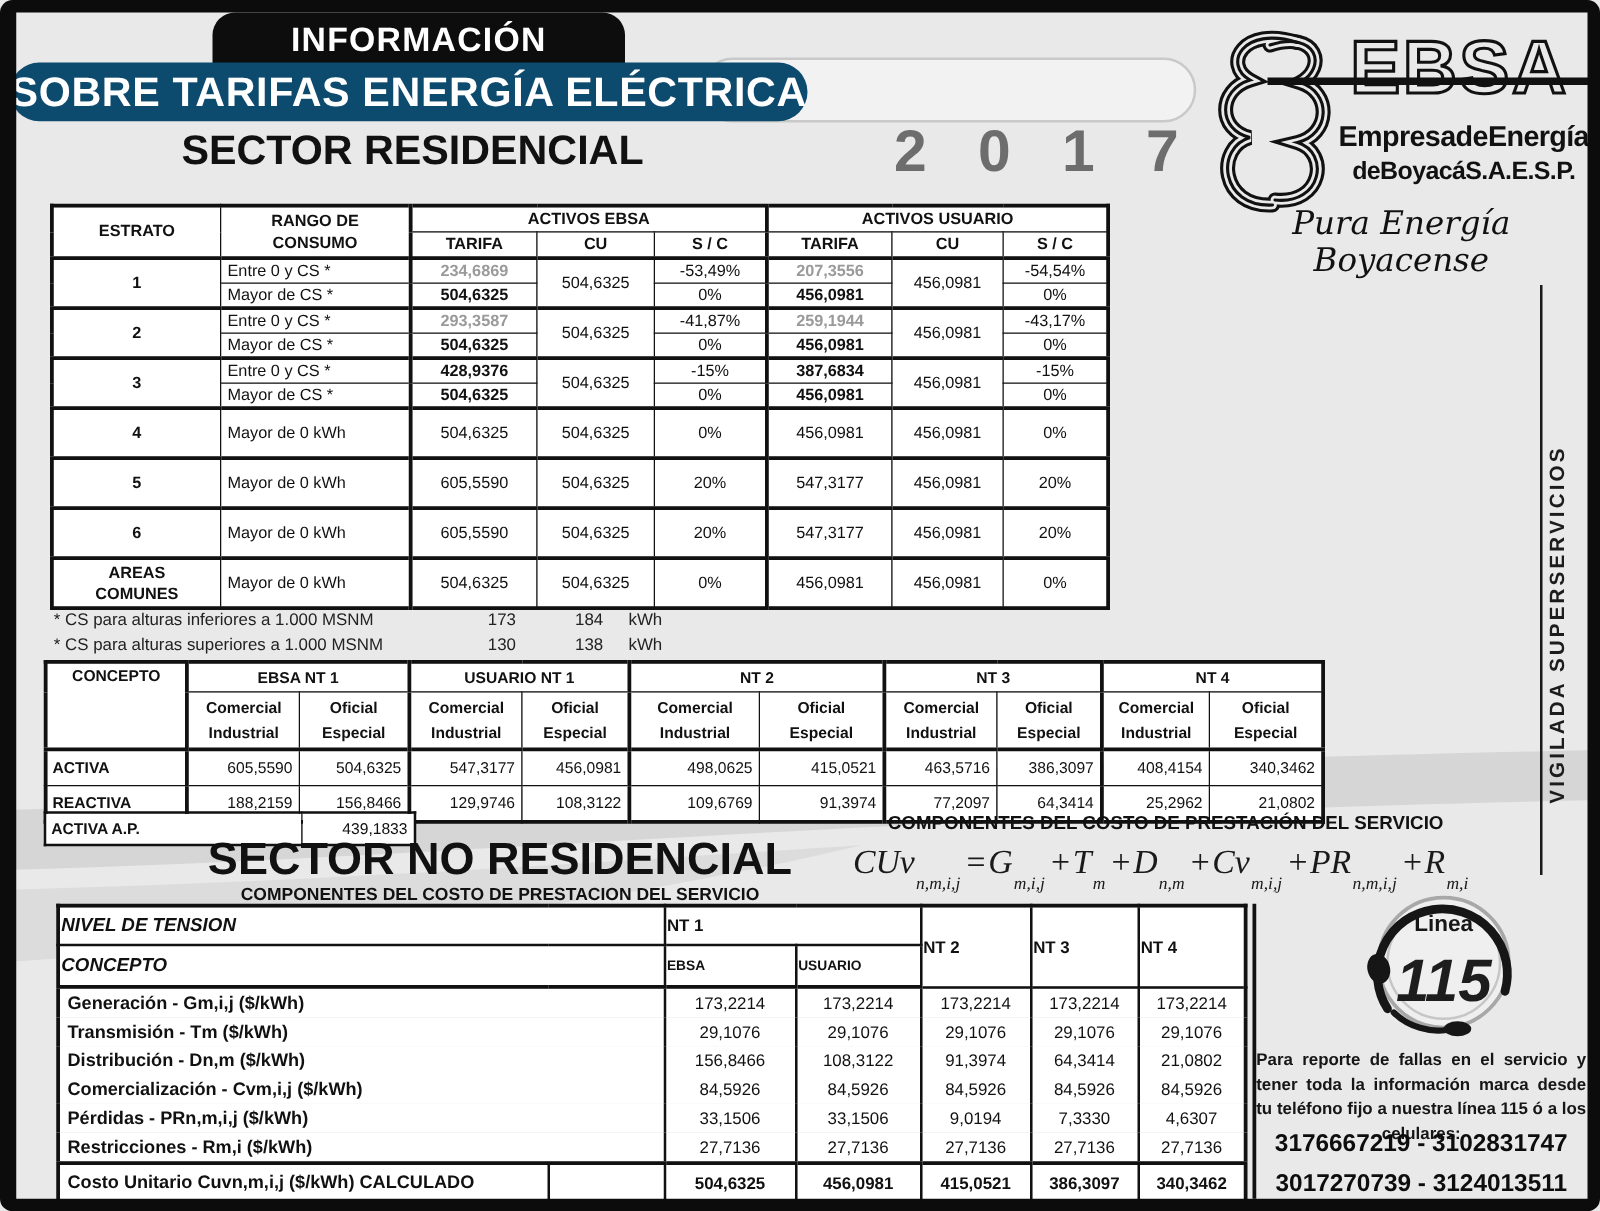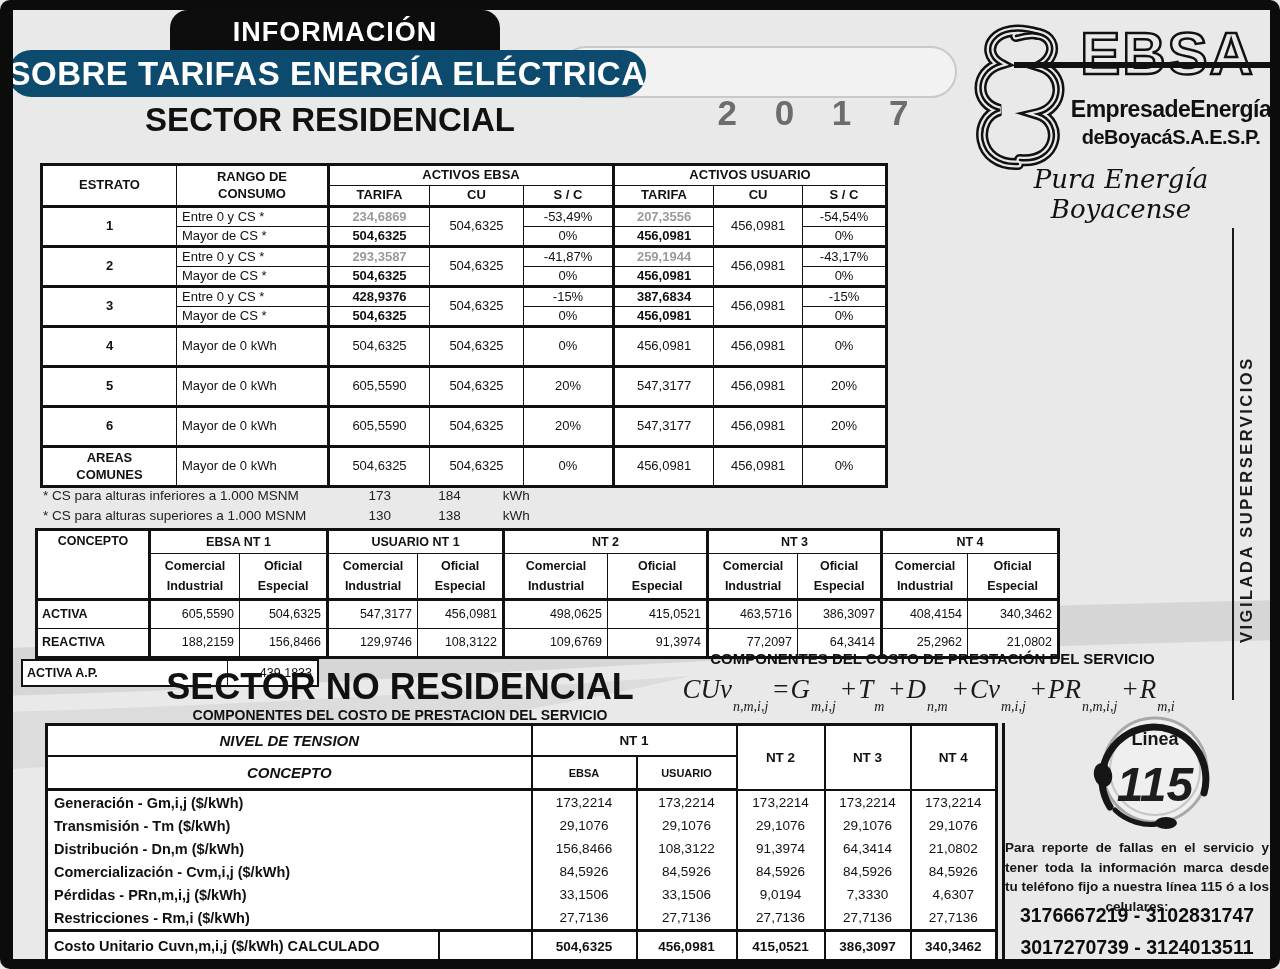--- a/index.html
+++ b/index.html
@@ -10,21 +10,21 @@
   .frame{position:absolute;inset:0;border:10px solid #0c0c0c;border-left-width:13px;border-radius:10px;z-index:40;pointer-events:none;}
   
   #swoosh{position:absolute;inset:0;z-index:0;}
   
   .tab-info{left:170px;top:10px;width:330px;height:44px;background:#0d0d0d;border-radius:18px 18px 0 0;
             color:#fff;font-size:27px;font-weight:800;text-align:center;line-height:44px;letter-spacing:1px;z-index:2;}
   .pill-julio{left:560px;top:46px;width:393px;height:48px;background:#f2f2f2;border:2px solid #c9c9c9;border-radius:26px;z-index:1;}
   .banner-gray{left:8px;top:50px;width:638px;height:47px;background:#0c4a6e;border-radius:24px;z-index:3;
                color:#fff;font-size:33px;font-weight:800;text-align:center;line-height:47px;letter-spacing:0.5px;}
   .julio{left:690px;top:50px;width:260px;text-align:center;font-size:34px;font-weight:800;letter-spacing:3px;z-index:2;}
-  .year{left:690px;top:93px;width:260px;text-align:center;font-size:35px;font-weight:700;color:#6d6d6d;letter-spacing:14px;z-index:2;}
+  .year{left:706px;top:93px;width:260px;text-align:center;font-size:47px;font-weight:700;color:#6d6d6d;letter-spacing:14px;z-index:2;}
   
   .logo-glyph{left:966px;top:18px;width:100px;height:160px;z-index:2;}
   .logo-word{left:1060px;top:24px;width:215px;text-align:center;font-size:60px;font-weight:800;letter-spacing:2px;
              color:#e9e9e9;-webkit-text-stroke:2.5px #111;z-index:2;line-height:1;}
   .logo-strike{left:1014px;top:62px;width:260px;height:6px;background:#111;z-index:3;}
   .logo-line1{left:1068px;top:96px;width:206px;text-align:center;font-size:23px;font-weight:700;z-index:2;letter-spacing:-0.5px;}
   .logo-line2{left:1068px;top:126px;width:206px;text-align:center;font-size:20px;font-weight:700;z-index:2;letter-spacing:-0.5px;}
   .logo-slogan{left:968px;top:164px;width:306px;text-align:center;font-family:"DejaVu Serif",serif;font-style:italic;
                font-size:26px;font-weight:500;z-index:2;}
   
@@ -50,41 +50,41 @@
   .t1 td.est{font-weight:700;}
   .t1 td.rng{text-align:left;padding-left:5px;}
   .t1 tr.sub td{height:18px;}
   .t1 tr.single td{height:37px;}
   .t1 .b{font-weight:700;}
   .t1 .mut{font-weight:700;color:#9a9a9a;}
   .wrap{display:block;width:84px;margin:0 auto;line-height:1.3;}
   
   .footnotes{left:43px;top:486px;z-index:2;font-size:13.5px;line-height:20px;color:#222;}
   .fn-label{display:inline-block;width:300px;}
-  .fn-num{display:inline-block;width:66px;text-align:center;}
+  .fn-num{display:inline-block;width:66px;text-align:right;}
   .fn-unit{display:inline-block;width:60px;text-align:center;}
   
   .t2{left:35px;top:528px;width:1022px;font-size:12.5px;border:3px solid #111;}
   .t2 th,.t2 td{border:1.5px solid #111;line-height:1.2;}
   .t2 th{font-weight:700;text-align:center;}
   .t2 .gb{border-left:3px solid #111 !important;}
   .t2 tr.g1 th{height:20px;}
   .t2 tr.g2 th{height:42px;}
   .t2 tr.g2 span{display:block;line-height:1.6;}
   .t2 th.cz{vertical-align:top;padding-top:3px;}
   .t2 tbody td{height:25px;text-align:right;padding-right:5px;}
   .t2 tbody tr:first-child td{border-top:3px solid #111;}
   .t2 td.lab{text-align:left;font-weight:700;padding-left:4px;}
-  .tap{left:21px;top:649px;width:296px;font-size:12.5px;border:2.5px solid #111;margin-top:10px;}
+  .tap{left:35px;top:649px;width:296px;font-size:12.5px;border:2.5px solid #111;}
   .tap td{border:1.5px solid #111;height:22px;}
   .tap td.lab{font-weight:700;padding-left:4px;}
   .tap td.num{text-align:right;padding-right:5px;}
   
   .t3{left:45px;top:723px;width:950px;font-size:13.5px;border:3px solid #111;}
-  .t3 th{border:2px solid #111;text-align:center;}
+  .t3 th{border:2px solid #111;text-align:left;}
   .t3 tr.h1 th{height:27px;}
   .t3 tr.h2 th{height:29px;border-bottom:3px solid #111;}
   .t3 .ital{font-style:italic;font-size:15px;font-weight:700;}
   .t3 .small{font-size:11px;font-weight:700;}
   .t3 td{border-left:2px solid #111;border-right:2px solid #111;border-top:none;border-bottom:none;}
   .t3 td.lab{text-align:left;font-weight:700;padding-left:6px;font-size:14.5px;}
   .t3 td.val{text-align:center;}
   .t3 tr.drow td{height:21px;}
   .t3 tr.crow td{height:26px;border-top:3px solid #111;}
   .t3 tr.crow td.cl{border-right:2px solid #111;}

